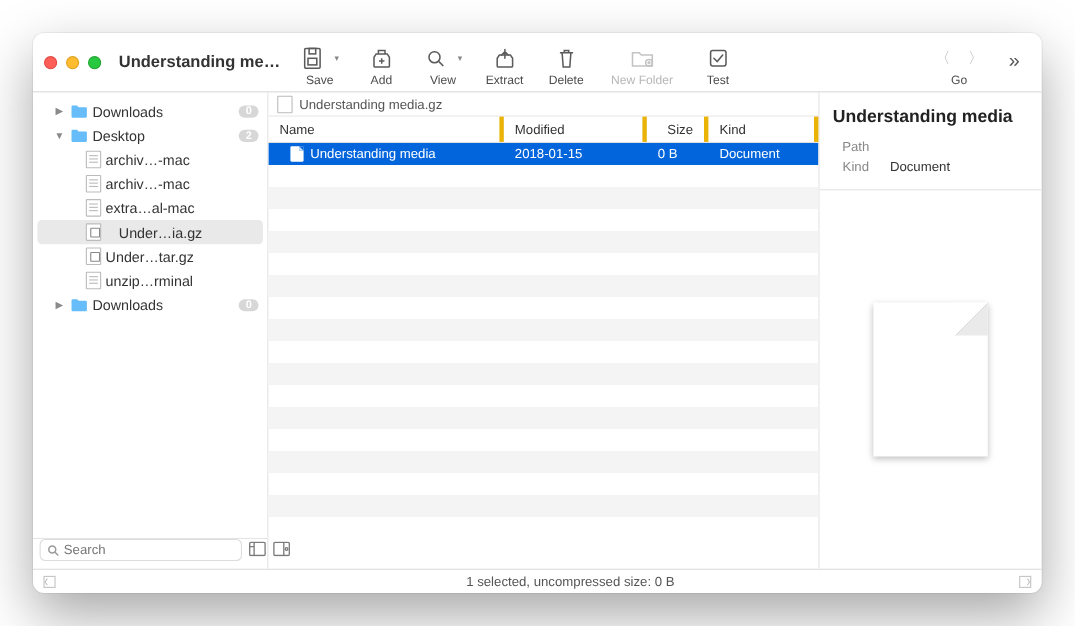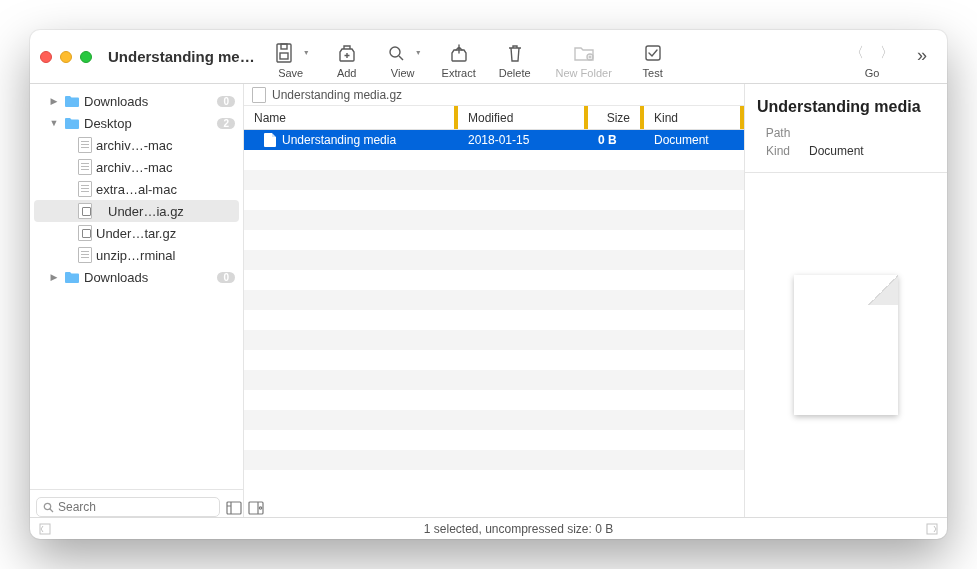--- a/index.html
+++ b/index.html
@@ -33,39 +33,39 @@
   .trow.d1{padding-left:18px;}
   .trow.d2{padding-left:48px;}
   .trow.sel{background:#e9e9e9; border-radius:4px; margin:0 4px; padding-left:44px;gap:16px;}
   .disc{width:12px;text-align:center;color:#8a8a8a;font-size:9px;}
   .folder{color:#3fa8f4;}
   .fileic{width:14px;height:16px;background:#fff;border:1px solid #bbb;border-radius:1px;position:relative;flex-shrink:0;}
   .fileic.txt::after{content:"";position:absolute;left:2px;right:2px;top:3px;height:1px;background:#bbb;box-shadow:0 3px 0 #bbb,0 6px 0 #bbb;}
   .fileic.arch::before{content:"";position:absolute;top:3px;left:3px;width:7px;height:7px;border:1px solid #888;border-radius:1px;}
   .badge{background:#d7d7d7;color:#fff;font-size:10px;font-weight:700;border-radius:8px;padding:0 6px;margin-left:auto;}
   .trow .label{white-space:nowrap;overflow:hidden;text-overflow:ellipsis;}
-  .sidebar-foot{height:28px;border-top:1px solid #e4e4e4;display:flex;align-items:flex-end;padding:0 6px;gap:6px;margin-top:27px;}
+  .sidebar-foot{height:28px;border-top:1px solid #e4e4e4;display:flex;align-items:flex-start;padding:0 6px;gap:6px;margin-top:27px;}
   .search{flex:1;display:flex;align-items:center;border:1px solid #ddd;border-radius:5px;height:20px;padding:0 6px;color:#9a9a9a;font-size:12px;gap:4px;}
   .search input{border:none;outline:none;flex:1;font-size:12px;background:transparent;}
   .sfic{width:18px;height:18px;display:flex;align-items:center;justify-content:center;color:#8a8a8a;}
   
   .main { flex:1; display:flex; flex-direction:column; border-right:1px solid #e4e4e4;}
   .crumb{height:22px;display:flex;align-items:center;font-size:12px;color:#555;padding:0 8px;gap:6px;border-bottom:1px solid #e8e8e8;}
   .colhead{height:24px;display:flex;align-items:center;font-size:12px;color:#333;border-bottom:1px solid #e0e0e0;}
   .colhead > div{padding:0 10px;border-right:4px solid #eab308;height:100%;display:flex;align-items:center;text-align:right;}
   .c-name{flex:1;} .c-mod{width:130px;} .c-size{width:56px;justify-content:flex-end;} .c-kind{width:100px;border-right:none;}
   .rows{flex:1;overflow:auto;}
   .row{height:20px;display:flex;align-items:center;font-size:12px;}
   .row.alt{background:#f4f4f4;}
   .row.selected{background:#0265dc;color:#fff;}
   .row.empty{height:20px;}
   .row .c-name{display:flex;align-items:center;gap:6px;padding-left:20px;}
   .docic{width:12px;height:14px;background:#fff;border-radius:1px;position:relative;flex-shrink:0;}
   .docic::after{content:"";position:absolute;right:0;top:0;border-top:4px solid #0265dc;border-left:4px solid #cfe4fb;}
-  .row .c-size{justify-content:flex-end;padding-right:10px;font-weight:bold;}
+  .row .c-size{justify-content:flex-end;padding-right:10px;}
   .row > div{padding:0 10px;}
   
   .preview{width:202px;padding:14px 12px 0;display:flex;flex-direction:column;}
   .preview h2{font-size:16px;font-weight:700;color:#222;margin-bottom:10px;}
   .kv{display:flex;font-size:12px;color:#333;margin-bottom:4px;}
   .kv .k{width:42px;text-align:center;color:#888;margin-right:10px;}
   .kv .v{flex:1;}
   .preview-sep{border-top:1px solid #e4e4e4;margin:10px -12px 0;}
   .thumb-area{flex:1;display:flex;align-items:center;justify-content:center;}
   .thumb{width:104px;height:140px;background:#fff;box-shadow:0 2px 6px rgba(0,0,0,.25);position:relative;}

